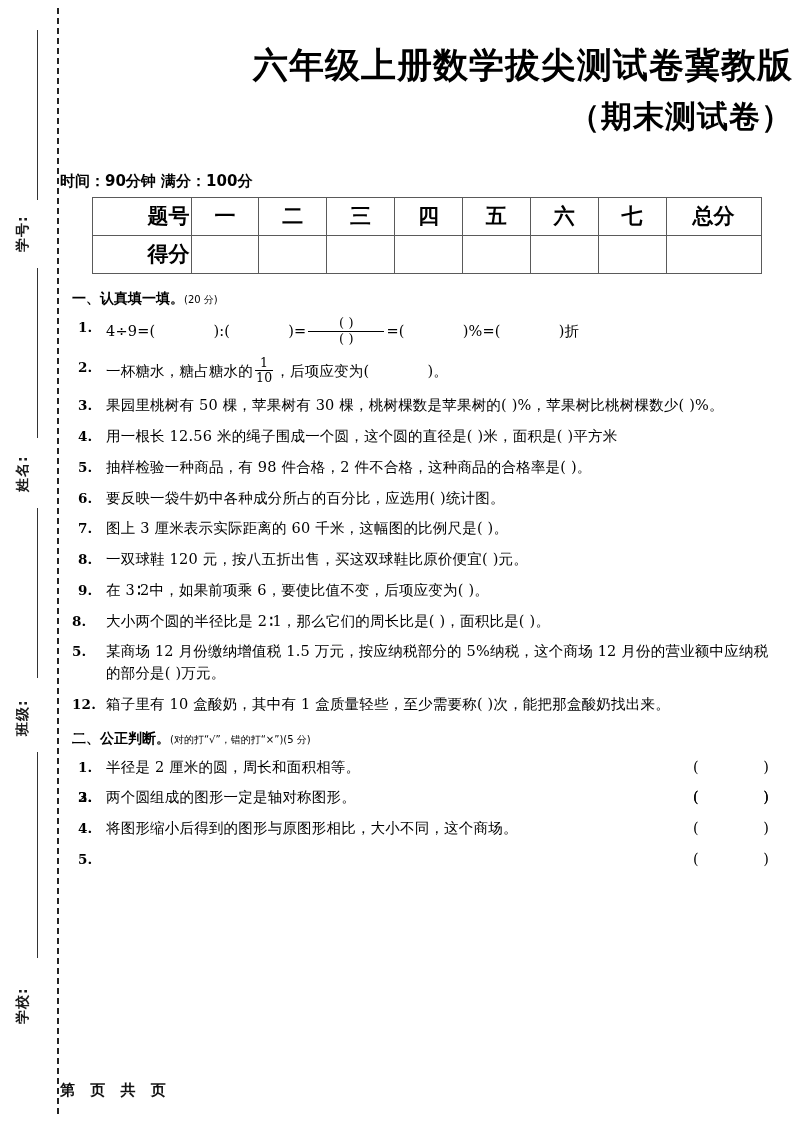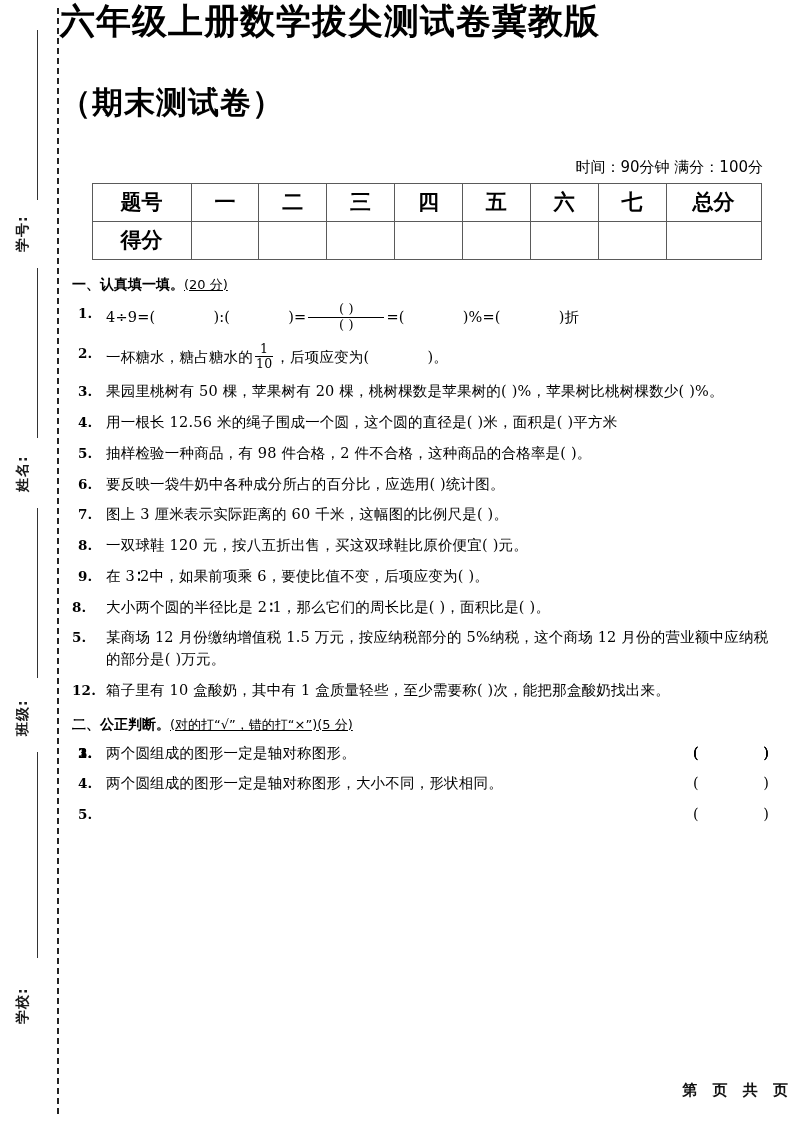--- a/index.html
+++ b/index.html
@@ -61,46 +61,46 @@
   
   #page {
     position: absolute;
     left: 60px;
     top: 0;
     width: 733px;
     height: 1122px;
   }
 
   #title-block {
-    text-align: left;
+    text-align: right;
+    padding-top: 44px;
   }
   .doc-title {
     font-family: "DejaVu Sans", "Liberation Sans", sans-serif;
     font-size: 35px;
     font-weight: 700;
     letter-spacing: 1px;
     line-height: 1.25;
     color: #000;
   }
   .doc-subtitle {
     font-family: "DejaVu Sans", "Liberation Sans", sans-serif;
     font-size: 31px;
     font-weight: 700;
     letter-spacing: 1px;
-    margin-top: 38px;
+    margin-top: 8px;
     color: #000;
   }
 
   #exam-meta {
     margin-top: 34px;
     padding-right: 30px;
-    text-align: right;
     font-family: "DejaVu Sans", "Liberation Sans", sans-serif;
     font-size: 15px;
-    font-weight: 400;
+    font-weight: 700;
     color: #000;
   }
 
   
   #score-table-wrap {
     margin: 6px auto 0 auto;
     width: 670px;
   }
   table.score-table {
     border-collapse: collapse;
@@ -112,20 +112,21 @@
     height: 35px;
     text-align: center;
     vertical-align: middle;
     font-family: "DejaVu Sans", "Liberation Sans", sans-serif;
     font-size: 21px;
     font-weight: 700;
     color: #000;
   }
   table.score-table td.hdr-col {
     width: 96px;
+    text-align: right;
   }
   table.score-table td.total-col {
     width: 92px;
   }
 
   
   #content {
     margin-top: 16px;
     padding-left: 12px;
     padding-right: 22px;
@@ -133,22 +134,21 @@
   .section-head {
     font-family: "DejaVu Sans", "Liberation Sans", sans-serif;
     font-size: 14px;
     font-weight: 700;
     color: #000;
     margin-top: 14px;
     margin-bottom: 4px;
   }
   .section-head .pts {
     font-weight: 400;
-    font-size: 13px;
-    text-decoration: underline;
+    font-size: 10px;
   }
 
   .q {
     position: relative;
     padding-left: 34px;
     margin-top: 9px;
     font-size: 14.5px;
     line-height: 1.5;
     color: #000;
     letter-spacing: 0.2px;
@@ -197,21 +197,21 @@
     display: flex;
     justify-content: space-between;
   }
 
   
   #footer {
     position: absolute;
     left: 0;
     bottom: 22px;
     width: 733px;
-    text-align: right;
+    text-align: left;
     font-family: "DejaVu Sans", "Liberation Sans", sans-serif;
     font-size: 15px;
     font-weight: 700;
     letter-spacing: 5px;
     color: #111;
   }
 </style>
 </head>
 <body>
 
@@ -292,21 +292,21 @@
 
     <div class="q">
       <span class="num">2.</span>
       <span class="q-body">
         <span>一杯糖水，糖占糖水的</span><span class="frac"><span class="num-part">1</span><span class="den-part">10</span></span><span>，后项应变为(</span><span class="blank"></span><span>)。</span>
       </span>
     </div>
 
     <div class="q">
       <span class="num">3.</span>
-      <span class="q-body">果园里桃树有 50 棵，苹果树有 20 棵，桃树棵数是苹果树的(            )%，苹果树比桃树棵数少(         )%。</span>
+      <span class="q-body">果园里桃树有 50 棵，苹果树有 30 棵，桃树棵数是苹果树的(            )%，苹果树比桃树棵数少(         )%。</span>
     </div>
 
     <div class="q">
       <span class="num">4.</span>
       <span class="q-body">用一根长 12.56 米的绳子围成一个圆，这个圆的直径是(         )米，面积是(           )平方米</span>
     </div>
 
     <div class="q">
       <span class="num">5.</span>
       <span class="q-body">抽样检验一种商品，有 98 件合格，2 件不合格，这种商品的合格率是(            )。</span>
@@ -346,20 +346,21 @@
       <span class="num wide">12.</span>
       <span class="q-body">箱子里有 10 盒酸奶，其中有 1 盒质量轻些，至少需要称(         )次，能把那盒酸奶找出来。</span>
     </div>
 
     <div class="section-head">
       <span>二、公正判断。</span><span class="pts">(对的打“√”，错的打“×”)(5 分)</span>
     </div>
 
     <div class="q tf-row">
       <span class="num">1.</span>
+      <span class="q-body">半径是 2 厘米的圆，周长和面积相等。</span>
       <span class="tf-bracket">
         <span>(</span>
         <span>)</span>
       </span>
     </div>
 
     <div class="q tf-row">
       <span class="num">2.</span>
       <span class="tf-bracket">
         <span>(</span>
@@ -371,21 +372,21 @@
       <span class="num">3.</span>
       <span class="q-body">两个圆组成的图形一定是轴对称图形。</span>
       <span class="tf-bracket">
         <span>(</span>
         <span>)</span>
       </span>
     </div>
 
     <div class="q tf-row">
       <span class="num">4.</span>
-      <span class="q-body">两个圆组成的图形一定是轴对称图形，大小不同，形状相同。</span>
+      <span class="q-body">将图形缩小后得到的图形与原图形相比，大小不同，这个商场。</span>
       <span class="tf-bracket">
         <span>(</span>
         <span>)</span>
       </span>
     </div>
 
     <div class="q tf-row">
       <span class="num">5.</span>
       <span class="tf-bracket">
         <span>(</span>

